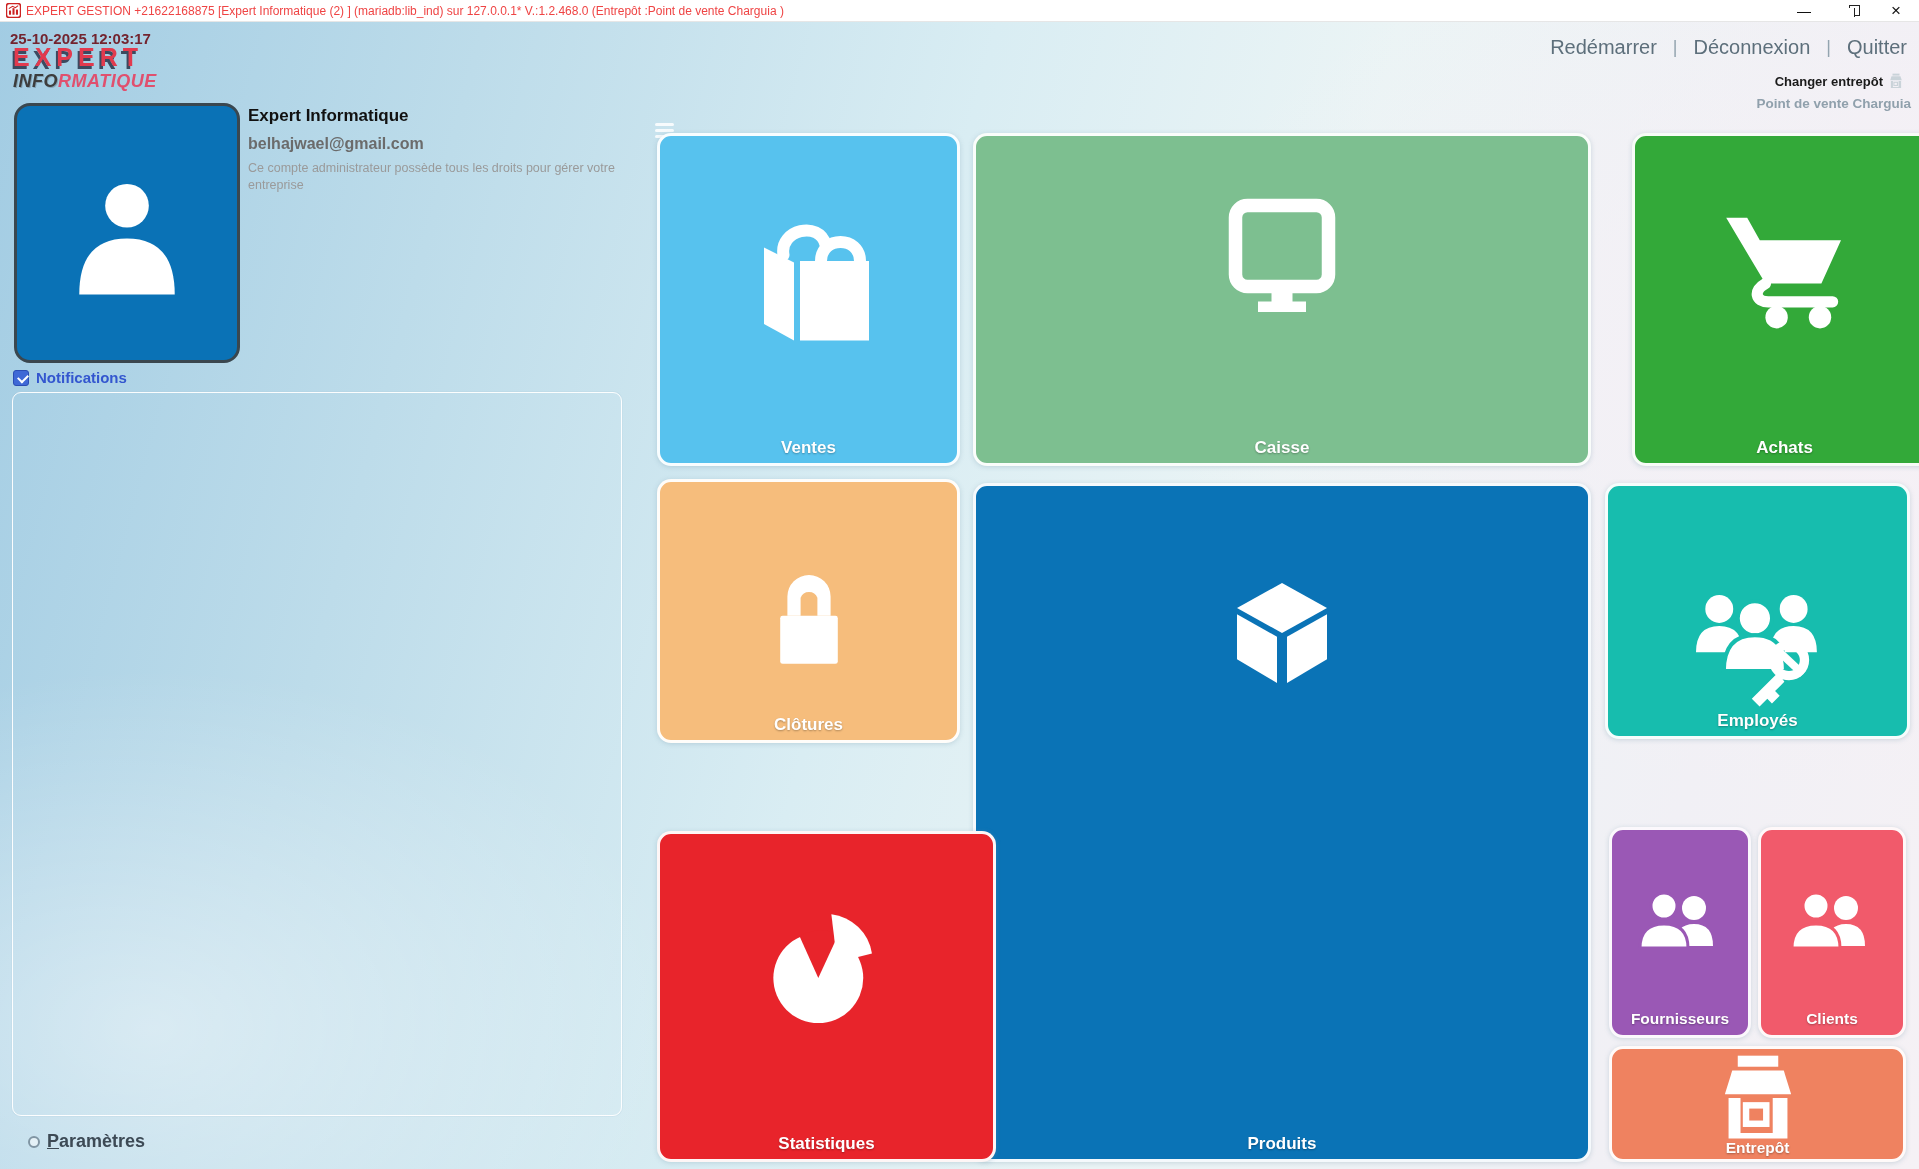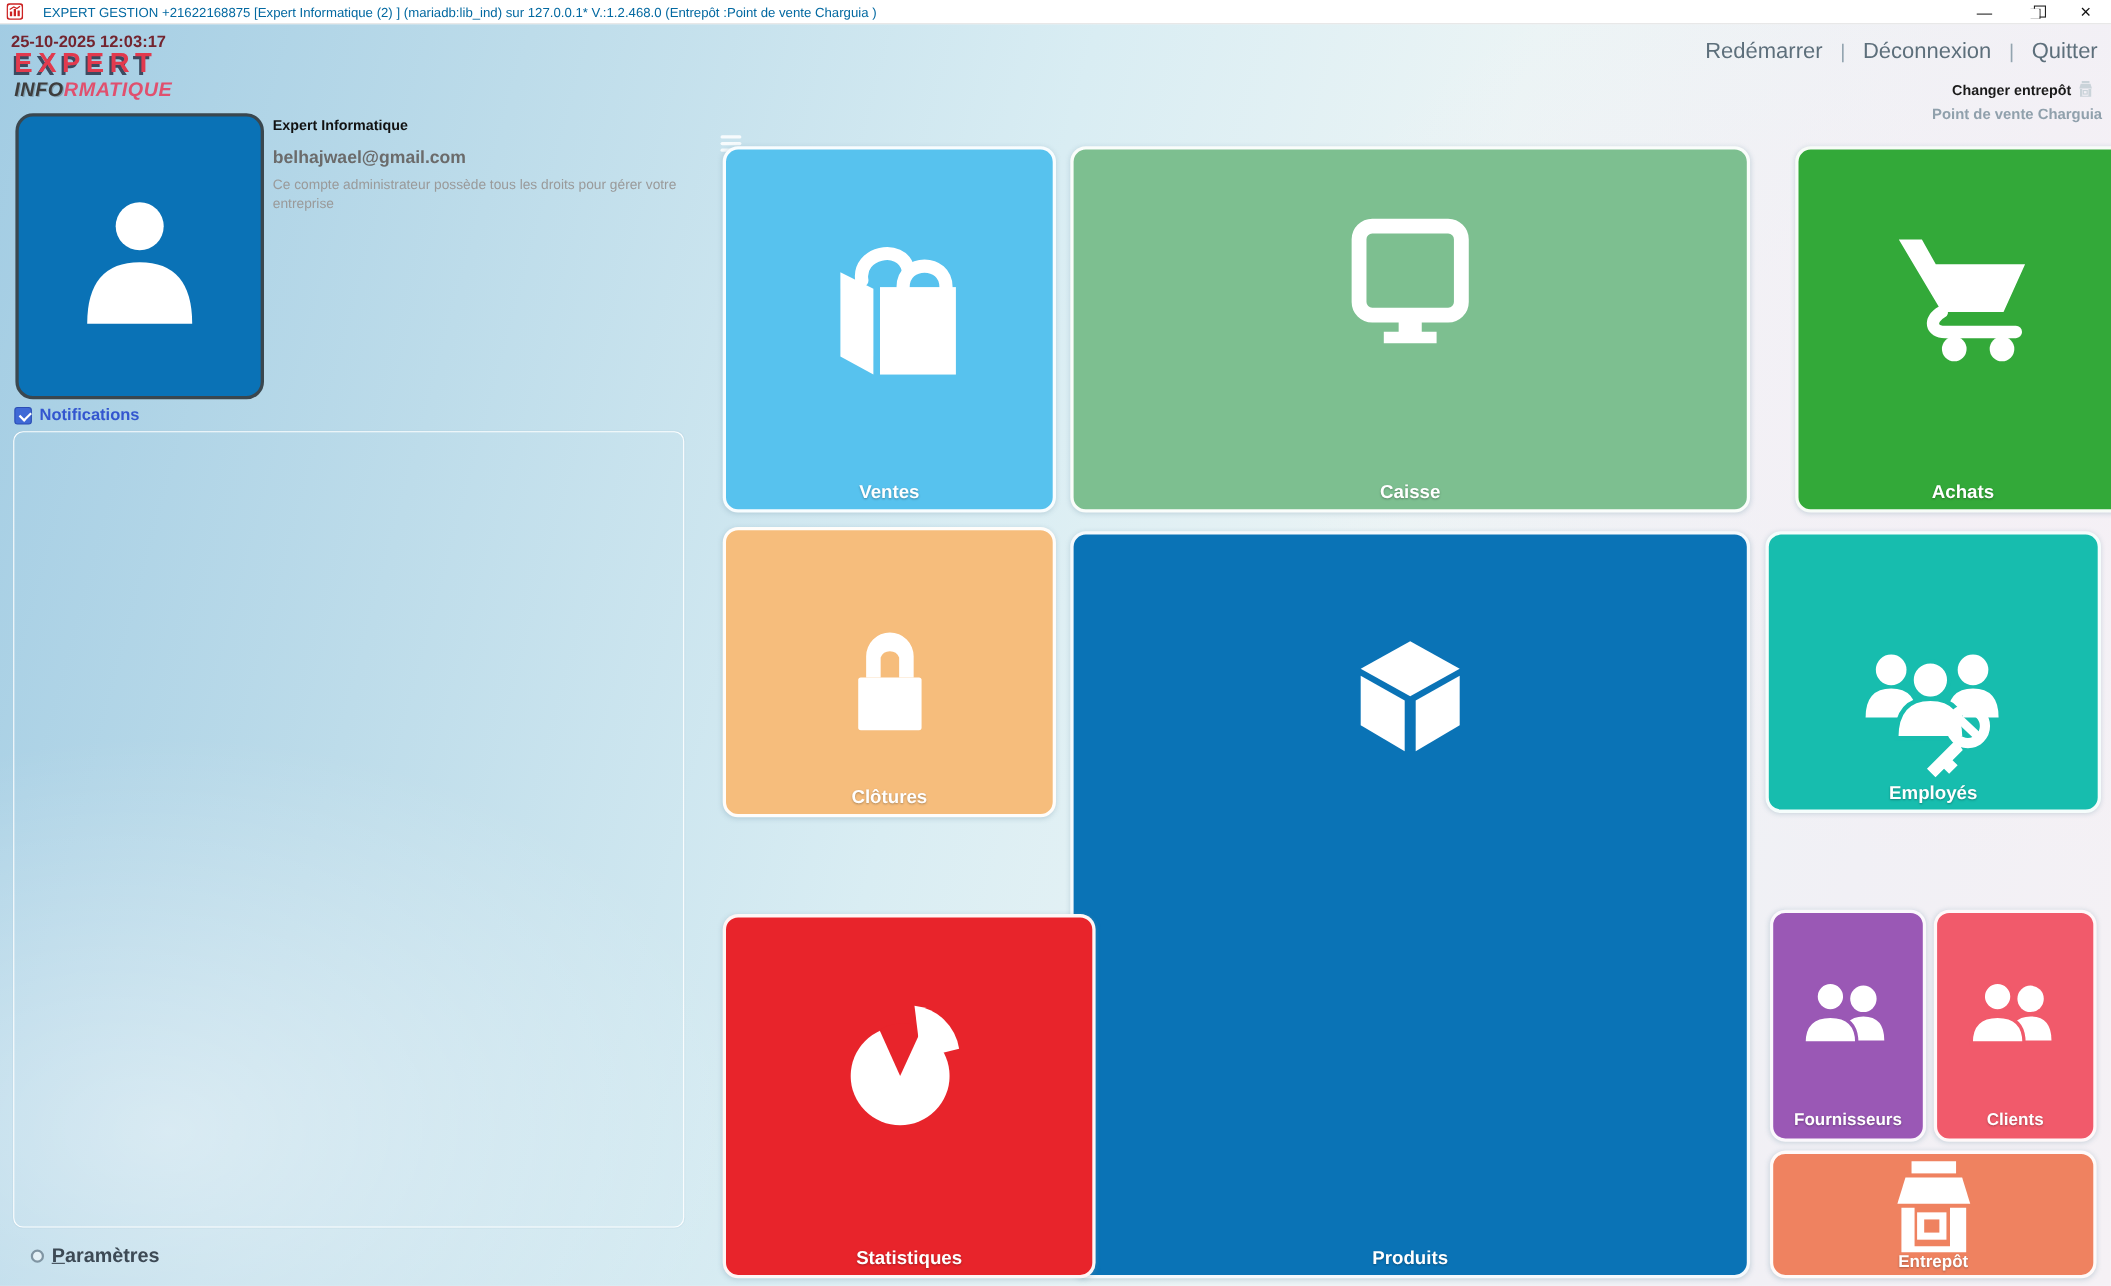--- a/index.html
+++ b/index.html
@@ -9,21 +9,21 @@
     background:
       radial-gradient(900px 600px at 8% 88%, rgba(255,255,255,0.45), rgba(255,255,255,0) 60%),
       radial-gradient(1100px 700px at 97% 30%, rgba(246,240,246,0.85), rgba(246,240,246,0) 65%),
       linear-gradient(105deg, #a2cce3 0%, #bddcea 22%, #d9edf3 45%, #ebf4f5 63%, #f1f0f5 85%, #f5f1f5 100%);
   }
 
   
   .titlebar { position:absolute; left:0; top:0; width:100%; height:22px; background:#ffffff;
     border-bottom:1px solid #e6e6e6; display:flex; align-items:center; }
   .title-icon { width:15px; height:15px; margin-left:6px; flex:0 0 auto; }
-  .title-text { margin-left:18px; font-size:12px; color:#0369a1; white-space:nowrap; }
+  .title-text { margin-left:5px; font-size:12px; color:#ef4444; white-space:nowrap; }
   .win-controls { position:absolute; right:0; top:0; height:22px; display:flex; }
   .wc { width:46px; height:22px; display:flex; align-items:center; justify-content:center;
     color:#111; font-size:14px; cursor:default; }
   .wc.close { font-size:17px; }
   .restore-glyph { position:relative; display:block; width:9px; height:9px; border:1.2px solid #222; background:#fff; margin-top:3px; }
   .restore-glyph::before { content:""; position:absolute; top:-4px; left:2.5px; width:9px; height:9px; border:1.2px solid #222; }
   .restore-glyph::after { content:""; position:absolute; top:-1.2px; left:-1.2px; width:9px; height:9px; background:#fff; }
 
   
   .datetime { position:absolute; left:10px; top:30px; font-size:15px; font-weight:bold; color:#73242f; }
@@ -41,21 +41,21 @@
   .top-actions .lnk { cursor:pointer; }
   .warehouse-change { position:absolute; top:73px; right:14px; display:flex; align-items:center; gap:4px; }
   .warehouse-change .lbl { font-size:13px; font-weight:bold; color:#1a1a1a; }
   .warehouse-change svg { width:18px; height:16px; opacity:.85; }
   .warehouse-current { position:absolute; top:96px; right:8px; font-size:13.5px; font-weight:bold; color:#90a0ac; }
 
   
   .avatar { position:absolute; left:14px; top:103px; width:226px; height:260px; background:#0a72b6;
     border:3px solid #3a474f; border-radius:16px; }
   .avatar svg { position:absolute; left:50%; top:50%; width:62%; height:78%; transform:translate(-50%,-50%); }
-  .profile-name { position:absolute; left:248px; top:106px; font-size:13px; font-weight:bold; color:#111; }
+  .profile-name { position:absolute; left:248px; top:106px; font-size:17px; font-weight:bold; color:#111; }
   .profile-email { position:absolute; left:248px; top:135px; font-size:16px; font-weight:bold; color:#6b6b6b; }
   .profile-desc { position:absolute; left:248px; top:160px; width:400px; font-size:12.5px; line-height:1.35; color:#9a9a9a; }
 
   
   .notif-row { position:absolute; left:13px; top:369px; display:flex; align-items:center; gap:7px; }
   .notif-check { position:relative; width:16px; height:16px; background:#3f69d6; border:1px solid #2b4db4; border-radius:3px; }
   .notif-check::after { content:""; position:absolute; left:3.5px; top:3px; width:8px; height:5px;
     border-left:2px solid #fff; border-bottom:2px solid #fff; transform:rotate(-45deg); }
   .notif-label { font-size:15px; font-weight:bold; color:#3356cf; }
   .notif-panel { position:absolute; left:12px; top:392px; width:610px; height:724px;

